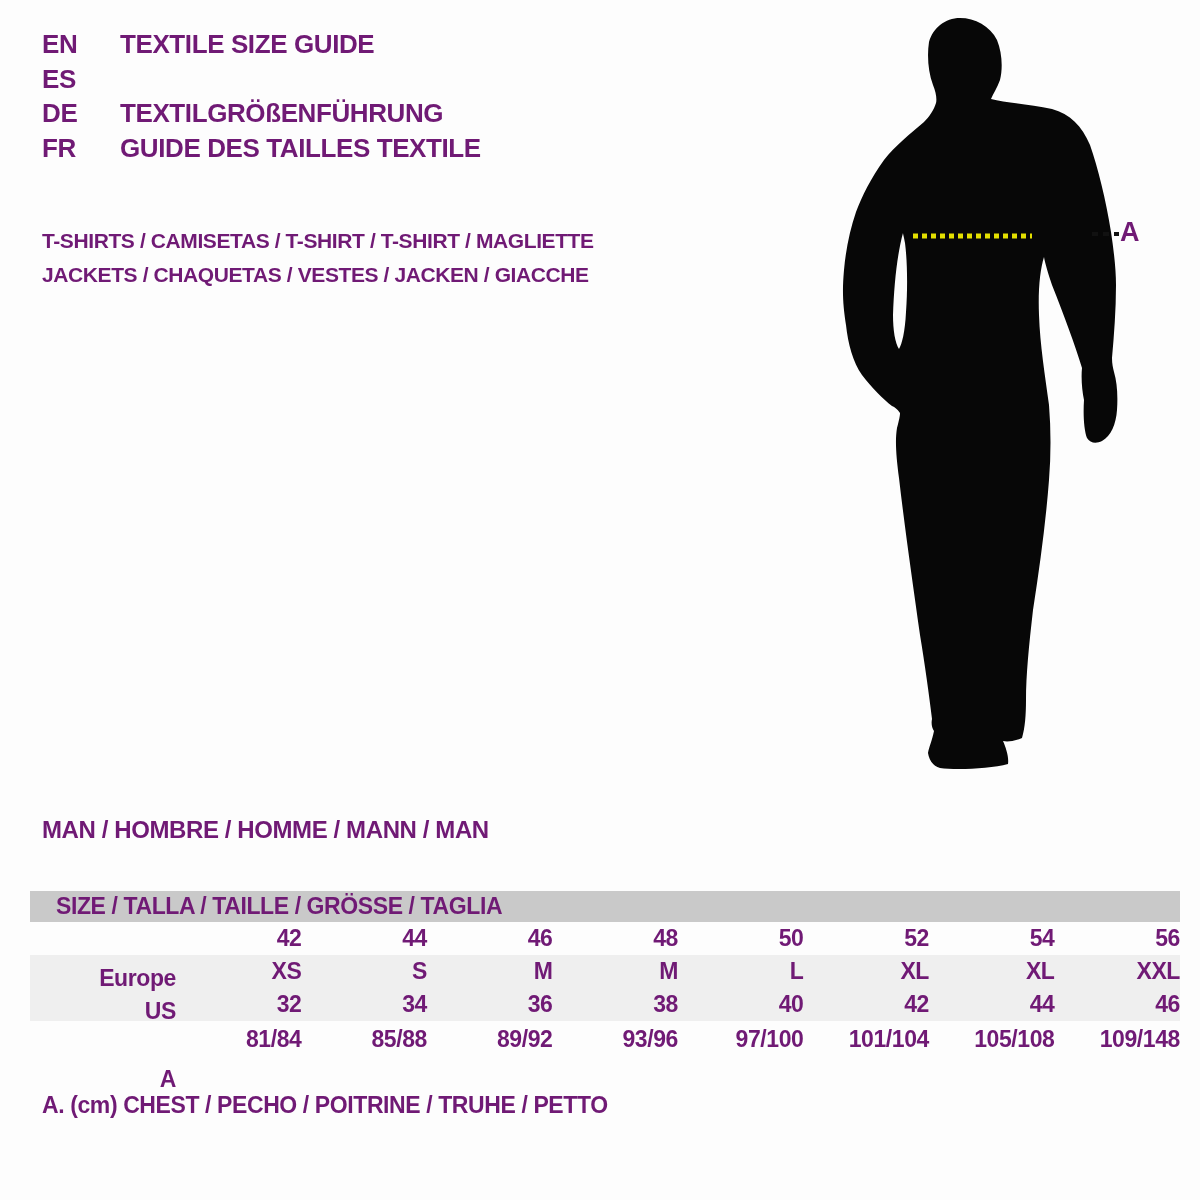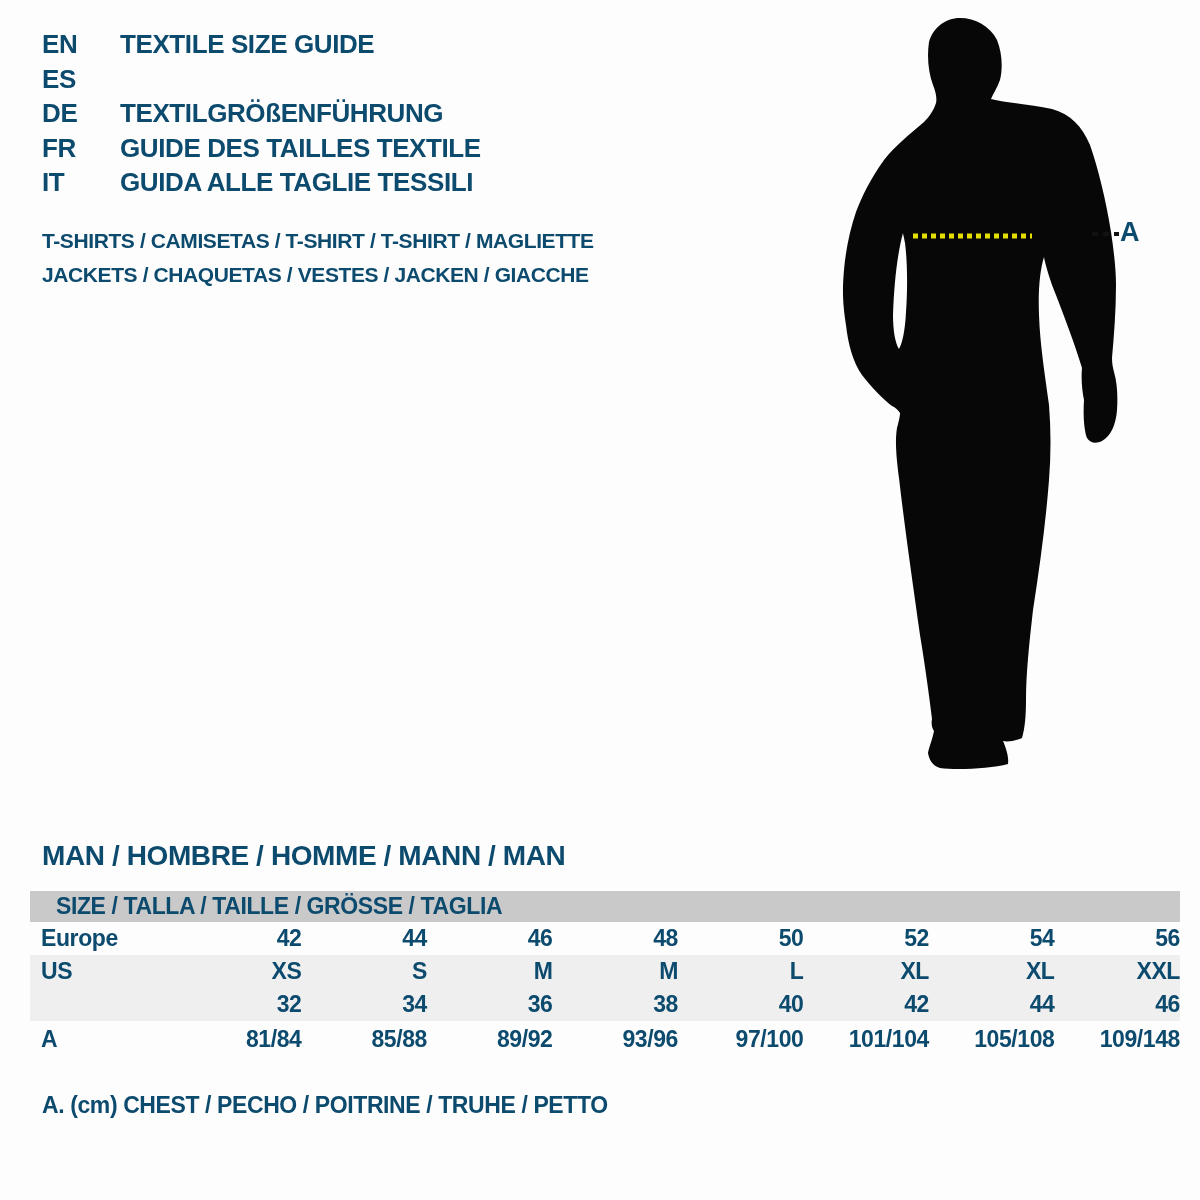--- a/index.html
+++ b/index.html
@@ -3,42 +3,42 @@
 <meta charset="utf-8">
 <style>
   html,body{margin:0;padding:0;}
   .canvas{
     position:relative;
     width:1200px;height:1200px;
     background:#fdfdfd;
     overflow:hidden;
     font-family:"Liberation Sans","DejaVu Sans",sans-serif;
     font-weight:bold;
-    color:#0c4a6e;
+    color:#701a75;
     letter-spacing:-0.4px;
   }
   .abs{position:absolute;}
   
   .lang-block{left:42px;top:27px;}
   .lang-row{display:flex;line-height:34.5px;font-size:26px;}
   .lang-code{width:78px;flex:0 0 78px;}
   
   .categories{left:42px;top:224px;font-size:21px;line-height:34px;}
   
   .figure-svg{left:838px;top:10px;width:300px;height:765px;}
   .a-label{left:1120px;top:217px;font-size:27px;line-height:30px;}
   
-  .section-title{left:42px;top:842px;font-size:28px;line-height:28px;}
+  .section-title{left:42px;top:816px;font-size:24px;line-height:28px;}
   
   .size-table{left:30px;top:891px;width:1150px;font-size:23px;}
   .thead{height:31px;line-height:31px;background:#c9c9c9;padding-left:26px;}
   .trow{display:grid;grid-template-columns:146px repeat(8,1fr);height:33px;line-height:33px;}
   .trow.shaded{background:#efefef;}
   .trow.last{height:36px;line-height:36px;}
-  .row-label{text-align:left;padding-left:11px;}
+  .row-label{text-align:right;padding-left:11px;margin-top:40px;}
   .cell{text-align:right;}
   
   .footnote{left:42px;top:1090px;font-size:23px;line-height:30px;}
 </style>
 </head>
 <body>
 
 <div class="canvas">
 
   <div class="abs lang-block">
@@ -49,24 +49,20 @@
     <div class="lang-row">
       <span class="lang-code">ES</span>
     </div>
     <div class="lang-row">
       <span class="lang-code">DE</span>
       <span class="lang-label">TEXTILGRÖßENFÜHRUNG</span>
     </div>
     <div class="lang-row">
       <span class="lang-code">FR</span>
       <span class="lang-label">GUIDE DES TAILLES TEXTILE</span>
-    </div>
-    <div class="lang-row">
-      <span class="lang-code">IT</span>
-      <span class="lang-label">GUIDA ALLE TAGLIE TESSILI</span>
     </div>
   </div>
 
   <div class="abs categories">
     <div>T-SHIRTS / CAMISETAS / T-SHIRT / T-SHIRT / MAGLIETTE</div>
     <div>JACKETS / CHAQUETAS / VESTES / JACKEN / GIACCHE</div>
   </div>
 
   <svg class="abs figure-svg" viewBox="838 10 300 765" xmlns="http://www.w3.org/2000/svg">
     <path fill-rule="evenodd" d="

